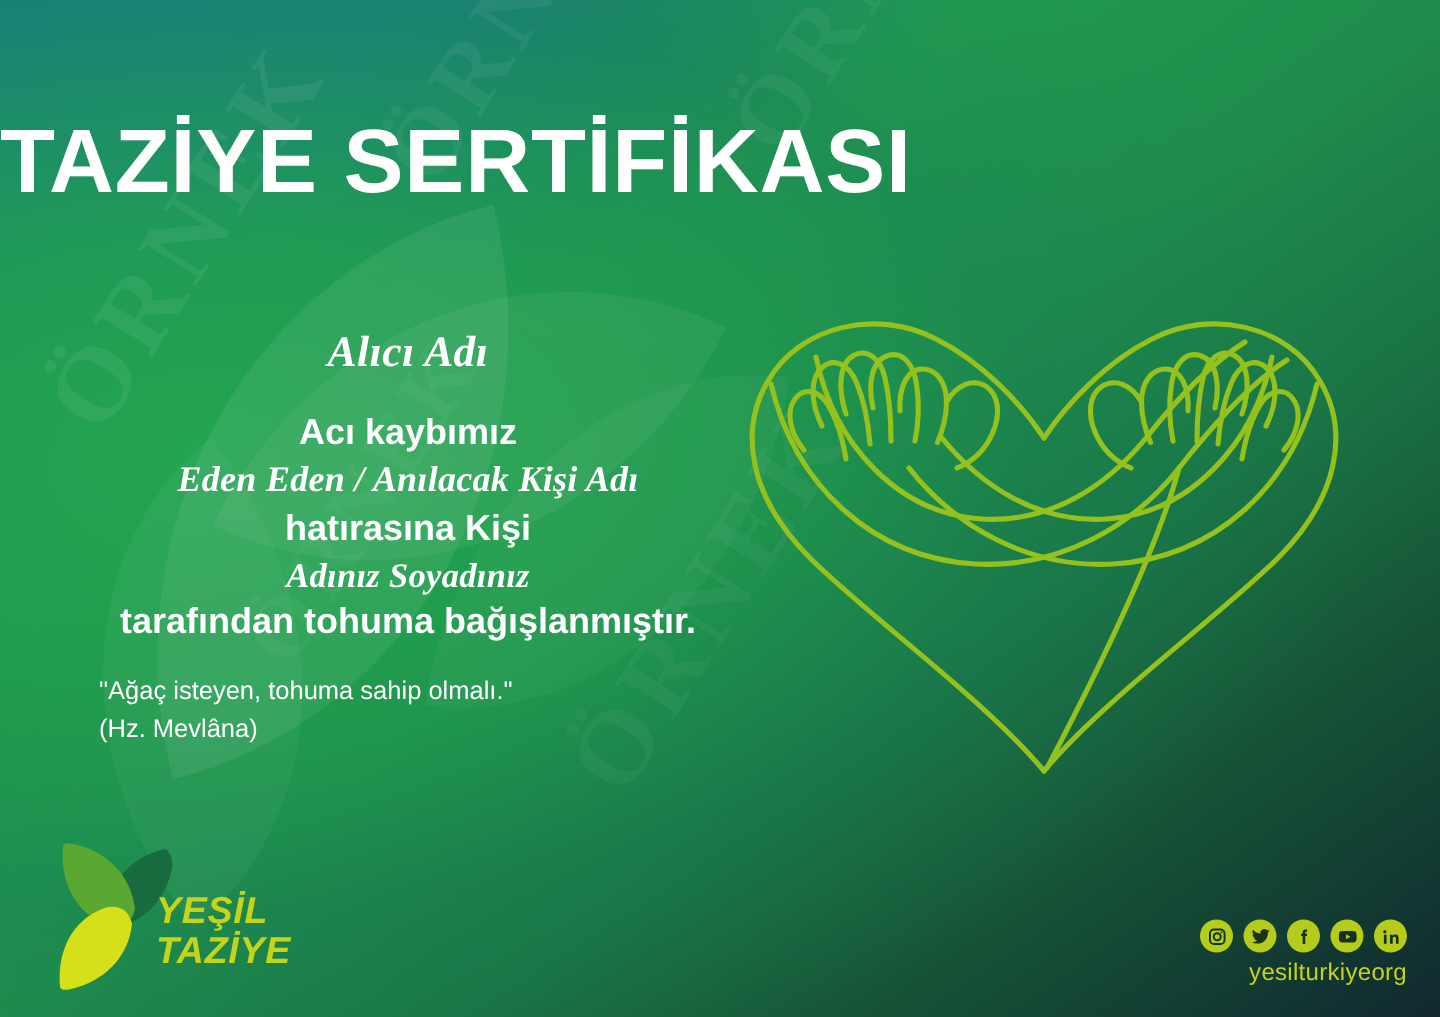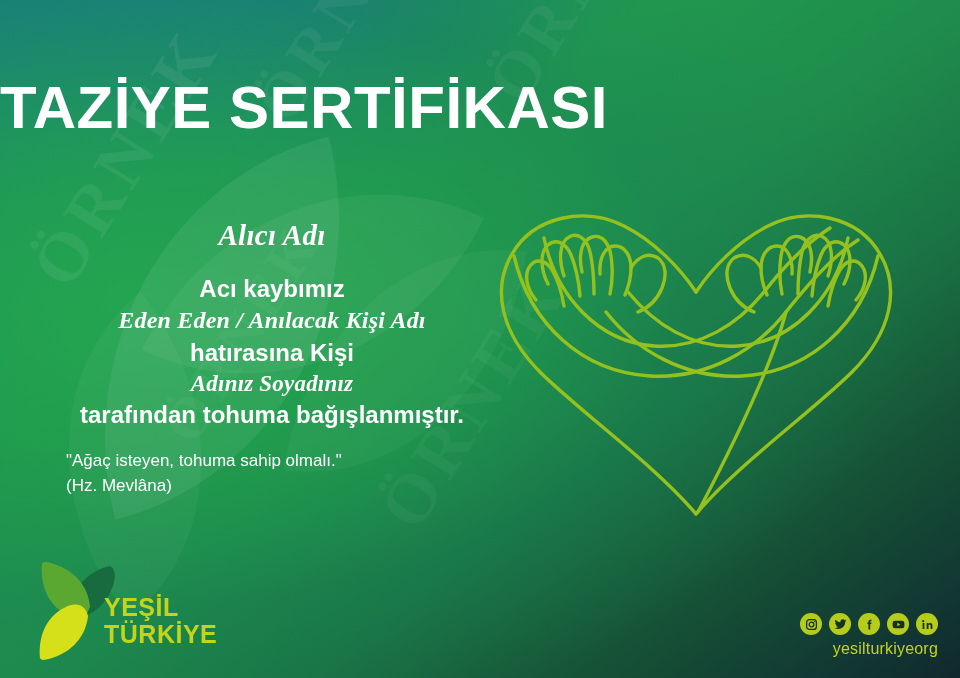--- a/index.html
+++ b/index.html
@@ -135,20 +135,21 @@
   #logo-mark svg { width: 100%; height: 100%; display: block; }
   #logo-text {
     position: absolute;
     left: 68px;
     top: 34px;
     color: #c3d41b;
     font-weight: 700;
     font-size: 25px;
     line-height: 1.08;
     letter-spacing: 0.5px;
+    font-style: italic;
   }
 
   
   #social {
     position: absolute;
     right: 22px;
     bottom: 20px;
     text-align: center;
   }
   #social-icons {
@@ -244,21 +245,21 @@
 
         <path d="M74 6 C56 10 42 22 38 38 C36 47 40 54 48 56 C62 52 74 38 78 22 C80 14 78 8 74 6 Z" fill="#186a3f"></path>
 
         <path d="M6 4 C4 28 14 48 34 56 C44 60 52 56 54 46 C52 26 38 10 18 4 C12 2 7 1 6 4 Z" fill="#5aa832"></path>
 
         <path d="M4 98 C2 74 12 54 32 46 C42 42 50 46 52 56 C50 76 36 92 16 98 C10 100 5 101 4 98 Z" fill="#d6e01a"></path>
       </svg>
     </div>
     <div id="logo-text">
       <div>YEŞİL</div>
-      <div>TÜRKİYE</div>
+      <div>TAZİYE</div>
     </div>
   </div>
 
   <div id="social">
     <div id="social-icons">
 
       <div class="social-icon">
         <svg viewBox="0 0 24 24" fill="none" stroke="#18311f" stroke-width="2.4">
           <rect x="3" y="3" width="18" height="18" rx="5"></rect>
           <circle cx="12" cy="12" r="4.3"></circle>

